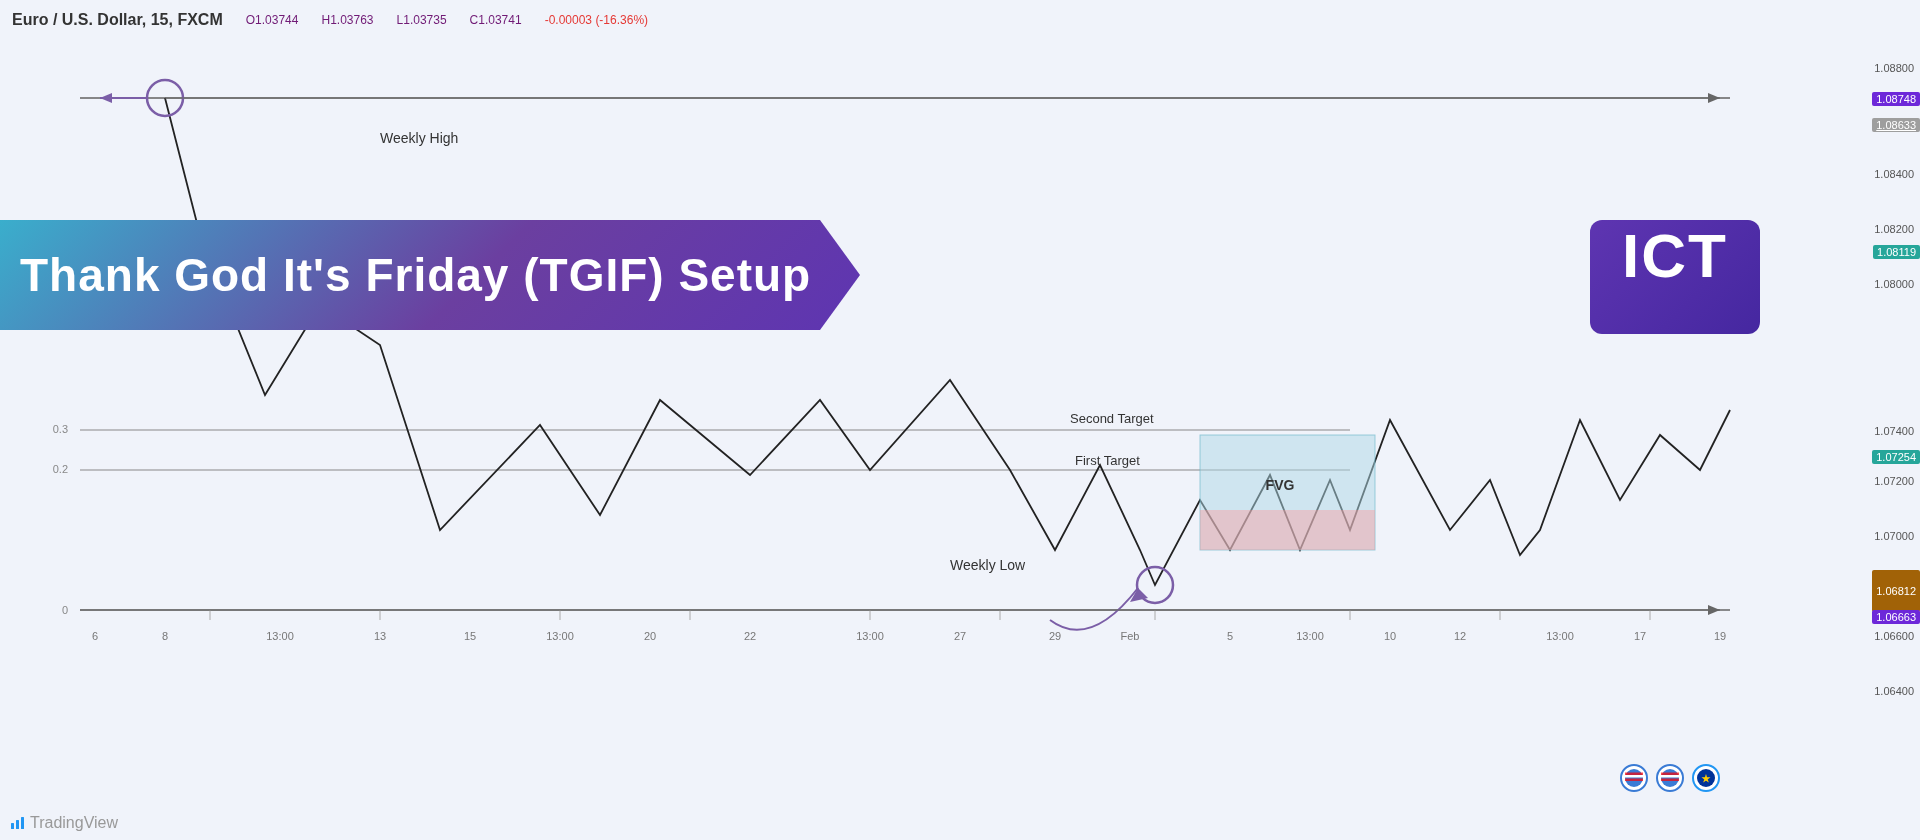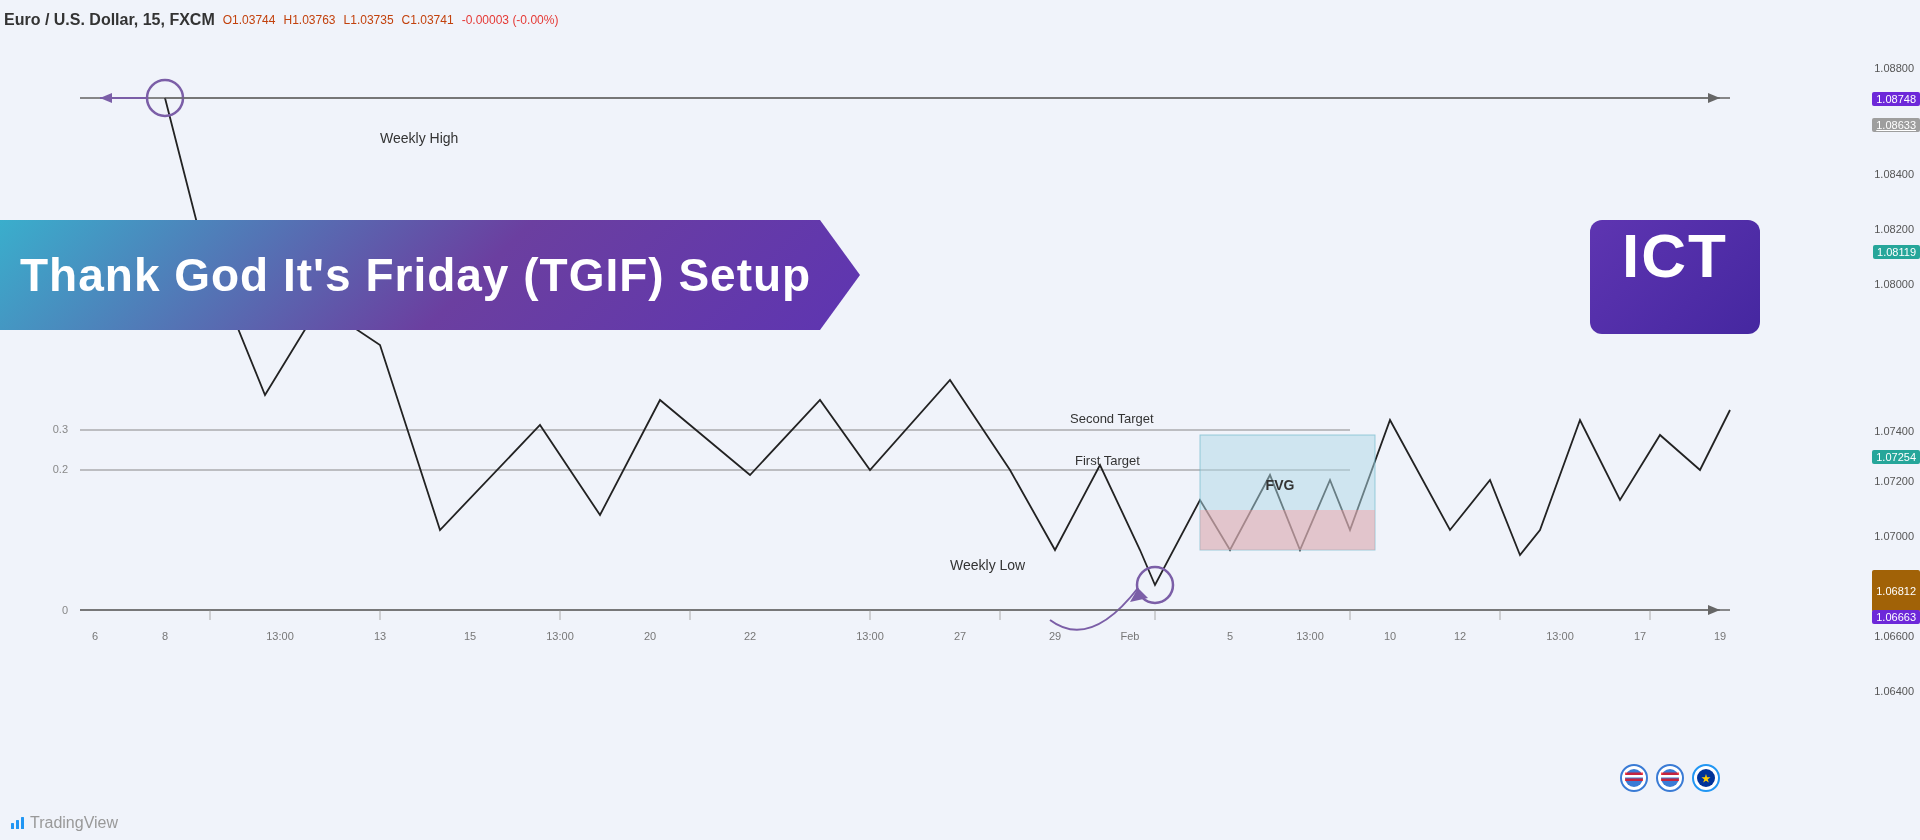--- a/index.html
+++ b/index.html
@@ -13,26 +13,26 @@
     }
 
     
     .header {
       position: absolute;
       top: 0; left: 0; right: 0;
       height: 40px;
       background: #f0f3fa;
       display: flex;
       align-items: center;
-      padding: 0 4px;
-      gap: 8px;
+      padding: 0 12px;
+      gap: 23px;
       z-index: 10;
     }
     .symbol-name { font-weight: bold; color: #333; }
-    .ohlc-item { color: #c2410c; font-size: 12px; }
+    .ohlc-item { color: #701a75; font-size: 12px; }
     .change-neg { color: #e53935; font-size: 12px; }
 
     
     .tf-logo {
       position: absolute;
       top: 8px;
       right: 160px;
       display: flex;
       align-items: center;
       gap: 6px;
@@ -198,21 +198,21 @@
   <span class="ohlc-item">
     <span>H</span><span>1.03763</span>
   </span>
   <span class="ohlc-item">
     <span>L</span><span>1.03735</span>
   </span>
   <span class="ohlc-item">
     <span>C</span><span>1.03741</span>
   </span>
   <span class="change-neg">
-    <span>-0.00003</span> <span>(-0.00%)</span>
+    <span>-0.00003</span> <span>(-16.36%)</span>
   </span>
 </div>
 
 <div class="tf-logo">
   <div class="tf-logo-icon">
     <svg width="28" height="28" viewBox="0 0 28 28">
       <rect x="2" y="6" width="5" height="16" fill="#26a69a" rx="1"></rect>
       <rect x="10" y="10" width="5" height="12" fill="#26a69a" rx="1"></rect>
       <rect x="18" y="3" width="5" height="20" fill="#26a69a" rx="1"></rect>
       <line x1="4" y1="10" x2="22" y2="6" stroke="#26a69a" stroke-width="1.5"></line>

